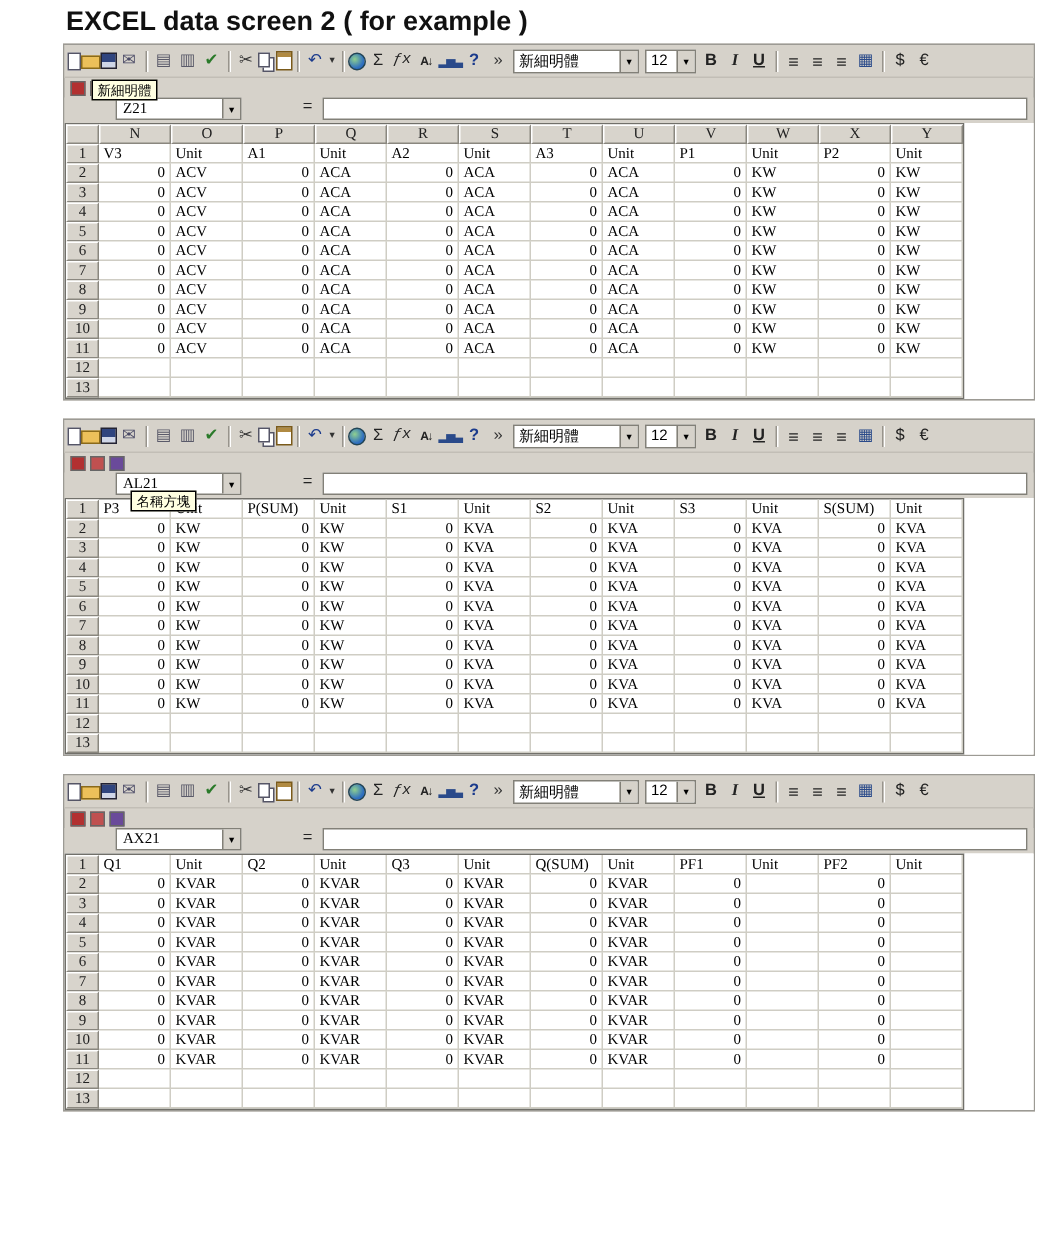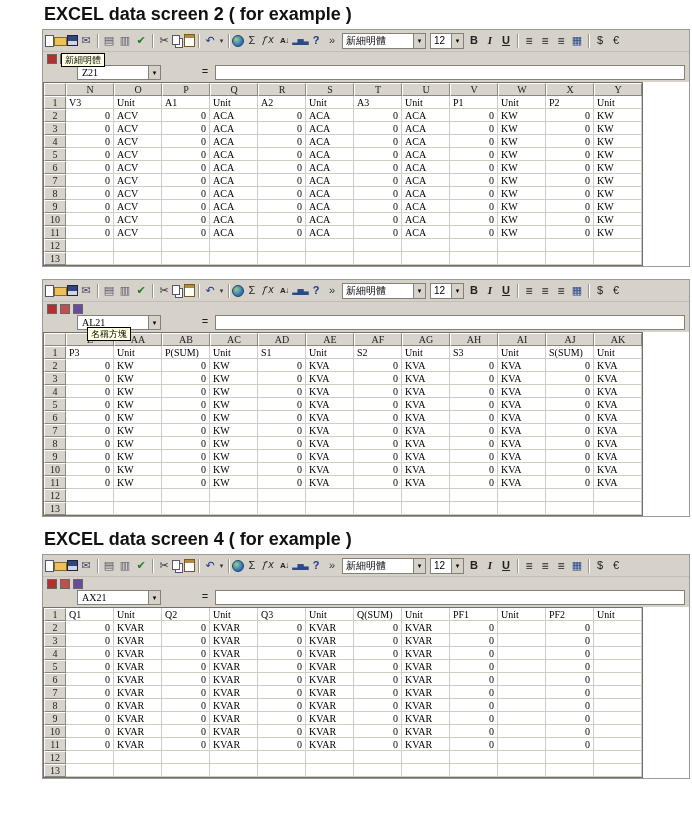--- a/index.html
+++ b/index.html
@@ -429,35 +429,20 @@
         <span class="namebox">
           <span>AL21</span>
           <span class="dd">▾</span>
         </span>
         <span class="eq">=</span>
         <span class="finput"></span>
       </div>
       <div class="gridwrap">
         <div class="gridtable">
             <div class="grow">
-              <span class="hcell corner"></span>
-              <span class="hcell">Z</span>
-              <span class="hcell">AA</span>
-              <span class="hcell">AB</span>
-              <span class="hcell">AC</span>
-              <span class="hcell">AD</span>
-              <span class="hcell">AE</span>
-              <span class="hcell">AF</span>
-              <span class="hcell">AG</span>
-              <span class="hcell">AH</span>
-              <span class="hcell">AI</span>
-              <span class="hcell">AJ</span>
-              <span class="hcell">AK</span>
-            </div>
-            <div class="grow">
               <span class="hcell rnum">1</span>
               <span class="cell al">P3</span>
               <span class="cell al">Unit</span>
               <span class="cell al">P(SUM)</span>
               <span class="cell al">Unit</span>
               <span class="cell al">S1</span>
               <span class="cell al">Unit</span>
               <span class="cell al">S2</span>
               <span class="cell al">Unit</span>
               <span class="cell al">S3</span>
@@ -646,21 +631,20 @@
               <span class="cell al"></span>
             </div>
           </div>
         <div class="gridfill"></div>
       </div>
       <div class="tip" style="left: 44px; top: 47px;">名稱方塊</div>
     </div>
   </section>
 
   <section class="screen">
-    <h2 class="title">EXCEL data screen 4 ( for example )</h2>
     <div class="window">
       <div class="toolbar">
         <span class="tb-icons">
             <span class="tbico i-page"></span>
             <span class="tbico i-folder"></span>
             <span class="tbico i-floppy"></span>
             <span class="tbico" style="color: rgb(74, 74, 102);">✉</span>
             <span class="tb-sep"></span>
             <span class="tbico" style="color: rgb(90, 90, 106);">▤</span>
             <span class="tbico" style="color: rgb(90, 90, 106);">▥</span>

